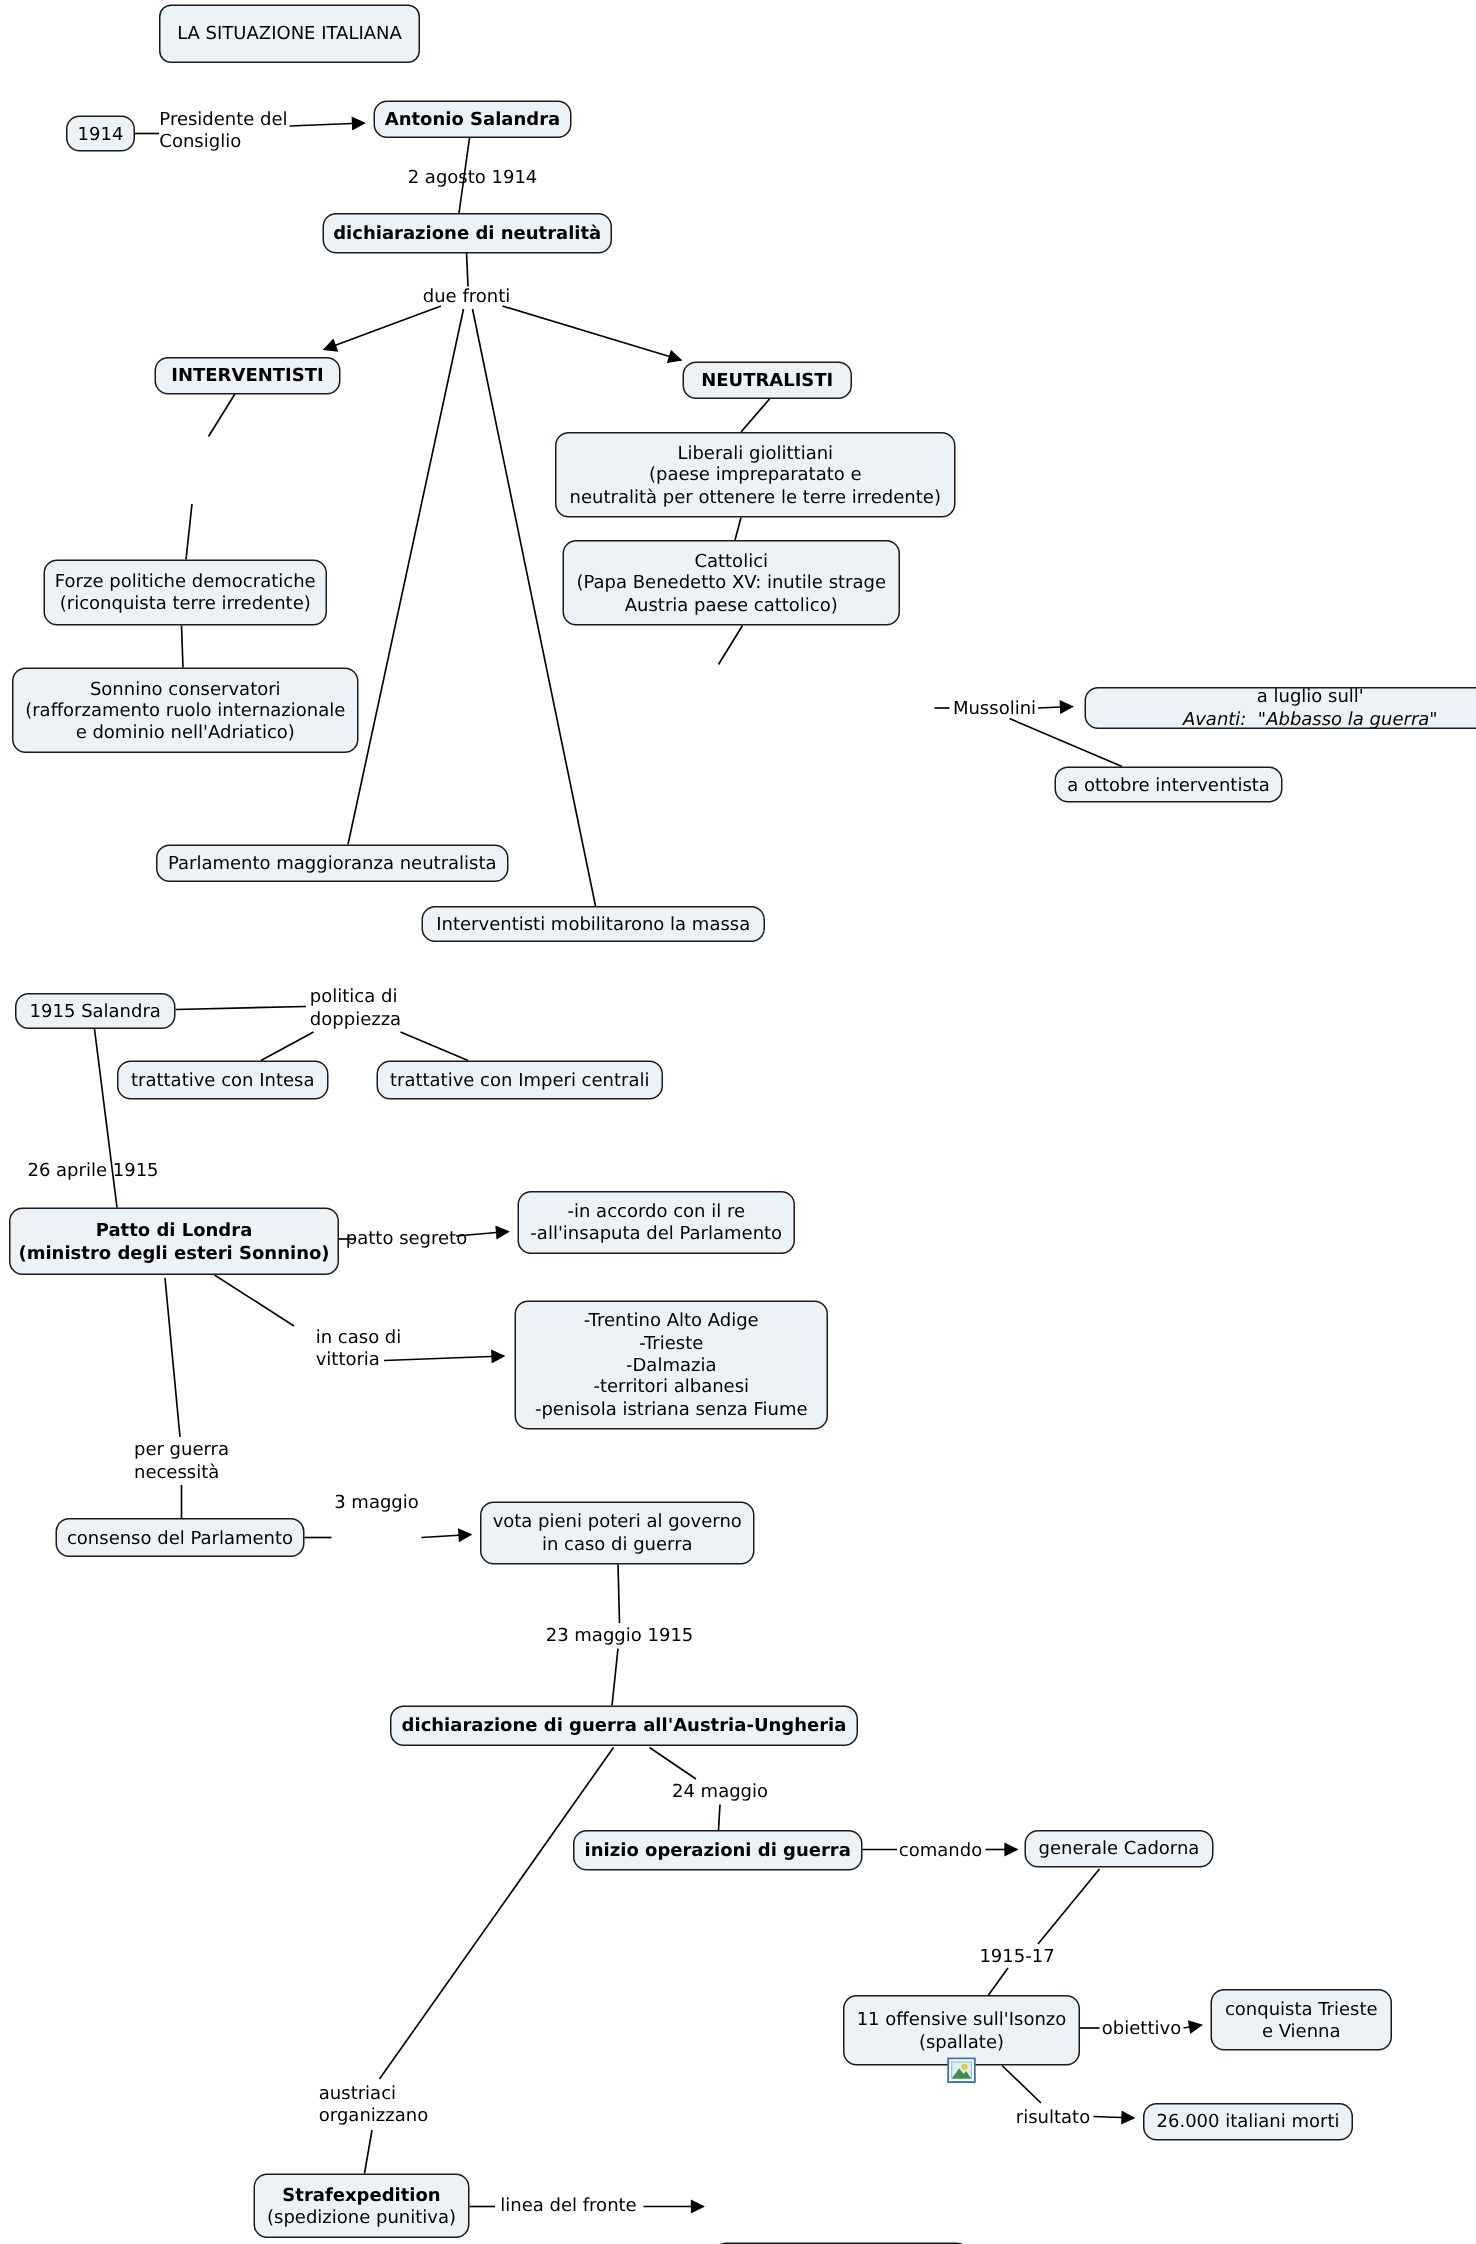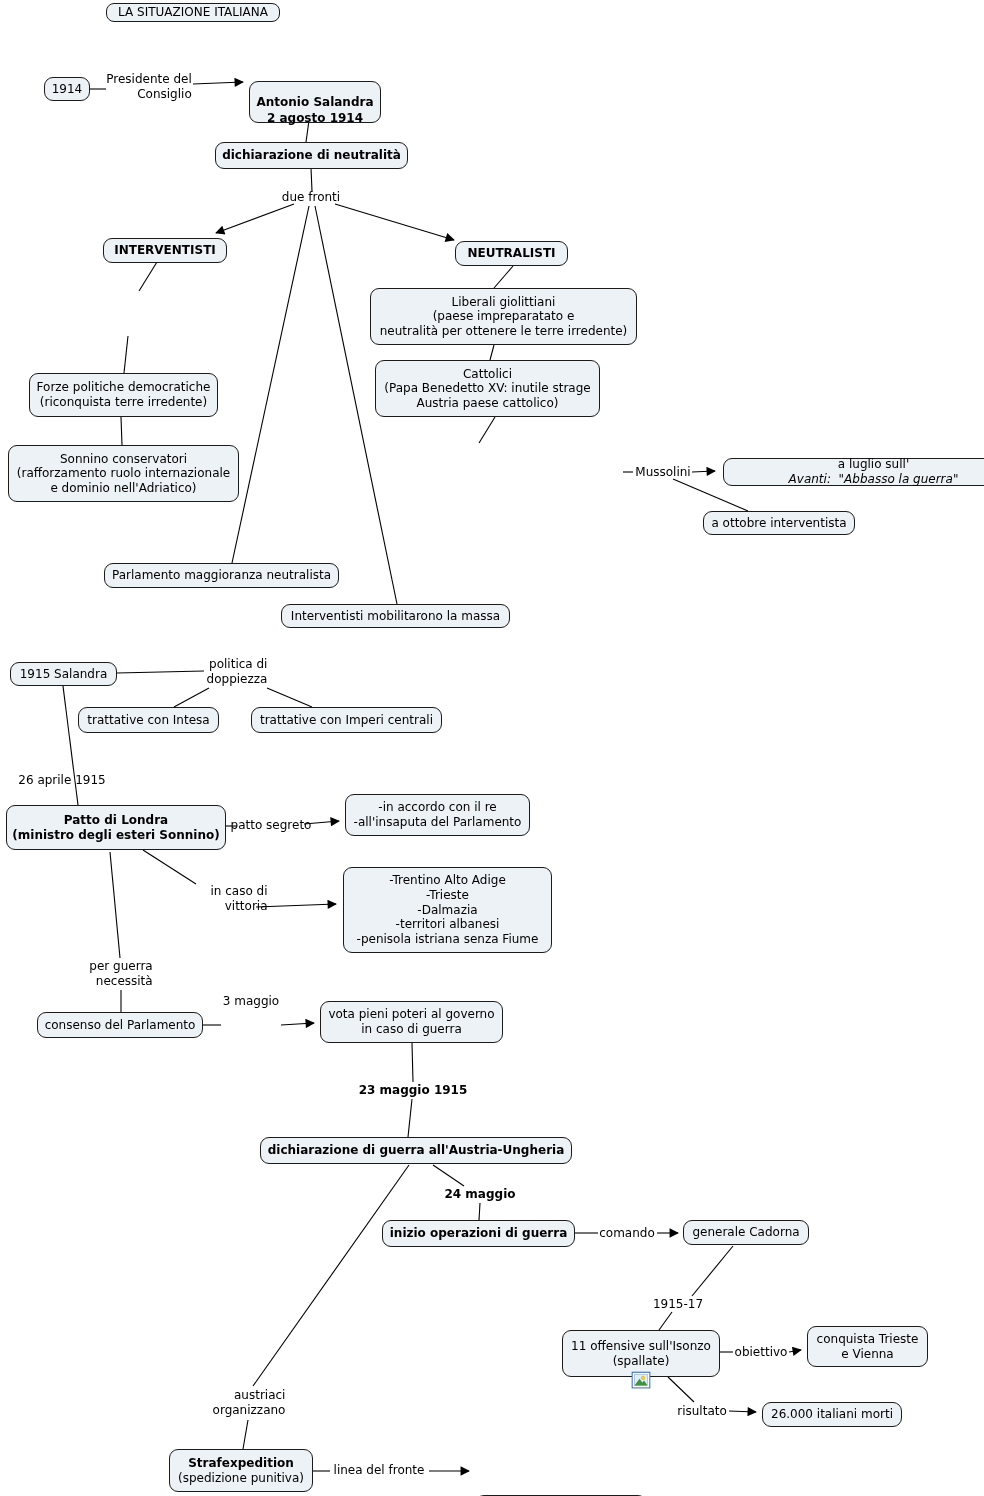--- a/index.html
+++ b/index.html
@@ -3,22 +3,22 @@
 <meta charset="utf-8">
 <style>
   html,body{margin:0;padding:0;background:#fff;}
   #canvas{position:relative;width:984px;height:1496px;background:var(--bg,#fff);overflow:hidden;
           font-family:"DejaVu Sans","Liberation Sans",sans-serif;color:#000;}
   #wires{position:absolute;left:0;top:0;width:984px;height:1496px;}
   .node{position:absolute;box-sizing:border-box;display:flex;flex-direction:column;align-items:center;justify-content:center;
         text-align:center;background:var(--node-fill,#ecf2f5);border:1.4px solid var(--node-border,#1b1b1b);
         border-radius:9px;font-size:12px;line-height:1.22;padding:2px 4px;white-space:pre-line;}
   .node.bold{font-weight:bold;}
-  .lbl{position:absolute;transform:translateX(-50%);text-align:right;font-size:12px;line-height:1.25;white-space:pre;}
-  .lbl.b{font-weight:bold;}
+  .lbl{position:absolute;transform:translateX(-50%);text-align:left;font-size:12px;line-height:1.25;white-space:pre;}
+  .lbl.b{font-weight:normal;}
   .it{font-style:italic;}
   .att{position:absolute;left:50%;top:100%;}
   .att.mid{transform:translate(-50%,-55%);}
   .att.low{transform:translate(-50%,-15%);}
   line{stroke:var(--wire,#000);stroke-width:1.1;}
 </style>
 </head>
 <body>
 
 <div id="canvas" style="--bg: #ffffff; --node-fill: #ecf2f5; --node-border: #1b1b1b; --wire: #000000;">
@@ -69,24 +69,24 @@
     <line x1="733" y1="1246" x2="692" y2="1296"></line>
     <line x1="672" y1="1312" x2="659" y2="1330"></line>
     <line x1="720" y1="1352" x2="733" y2="1352"></line>
     <line x1="789" y1="1352" x2="801" y2="1350" marker-end="url(#arr)"></line>
     <line x1="668" y1="1377" x2="694" y2="1402"></line>
     <line x1="729" y1="1411" x2="756" y2="1412" marker-end="url(#arr)"></line>
     <line x1="313" y1="1471" x2="330" y2="1471"></line>
     <line x1="429" y1="1471" x2="469" y2="1471" marker-end="url(#arr)"></line>
   </svg>
 
-  <div class="node" style="left:106px;top:3px;width:174px;height:19px;border-radius:8px">LA SITUAZIONE ITALIANA</div>
+  <div class="node" style="left:106px;top:3px;width:174px;height:39px;border-radius:8px">LA SITUAZIONE ITALIANA</div>
 
   <div class="node" style="left:44px;top:77px;width:46px;height:24px">1914</div>
-  <div class="node bold" style="left:249px;top:81px;width:132px;height:42px">Antonio Salandra</div>
+  <div class="node bold" style="left:249px;top:67px;width:132px;height:25px">Antonio Salandra</div>
   <div class="node bold" style="left:215px;top:142px;width:193px;height:27px">dichiarazione di neutralità</div>
   <div class="node bold" style="left:103px;top:238px;width:124px;height:25px">INTERVENTISTI</div>
   <div class="node bold" style="left:455px;top:241px;width:113px;height:25px">NEUTRALISTI</div>
   <div class="node" style="left:29px;top:373px;width:189px;height:44px">Forze politiche democratiche
 (riconquista terre irredente)</div>
   <div class="node" style="left:8px;top:445px;width:231px;height:57px">Sonnino conservatori
 (rafforzamento ruolo internazionale
 e dominio nell'Adriatico)</div>
   <div class="node" style="left:370px;top:288px;width:267px;height:57px">Liberali giolittiani
 (paese impreparatato e

